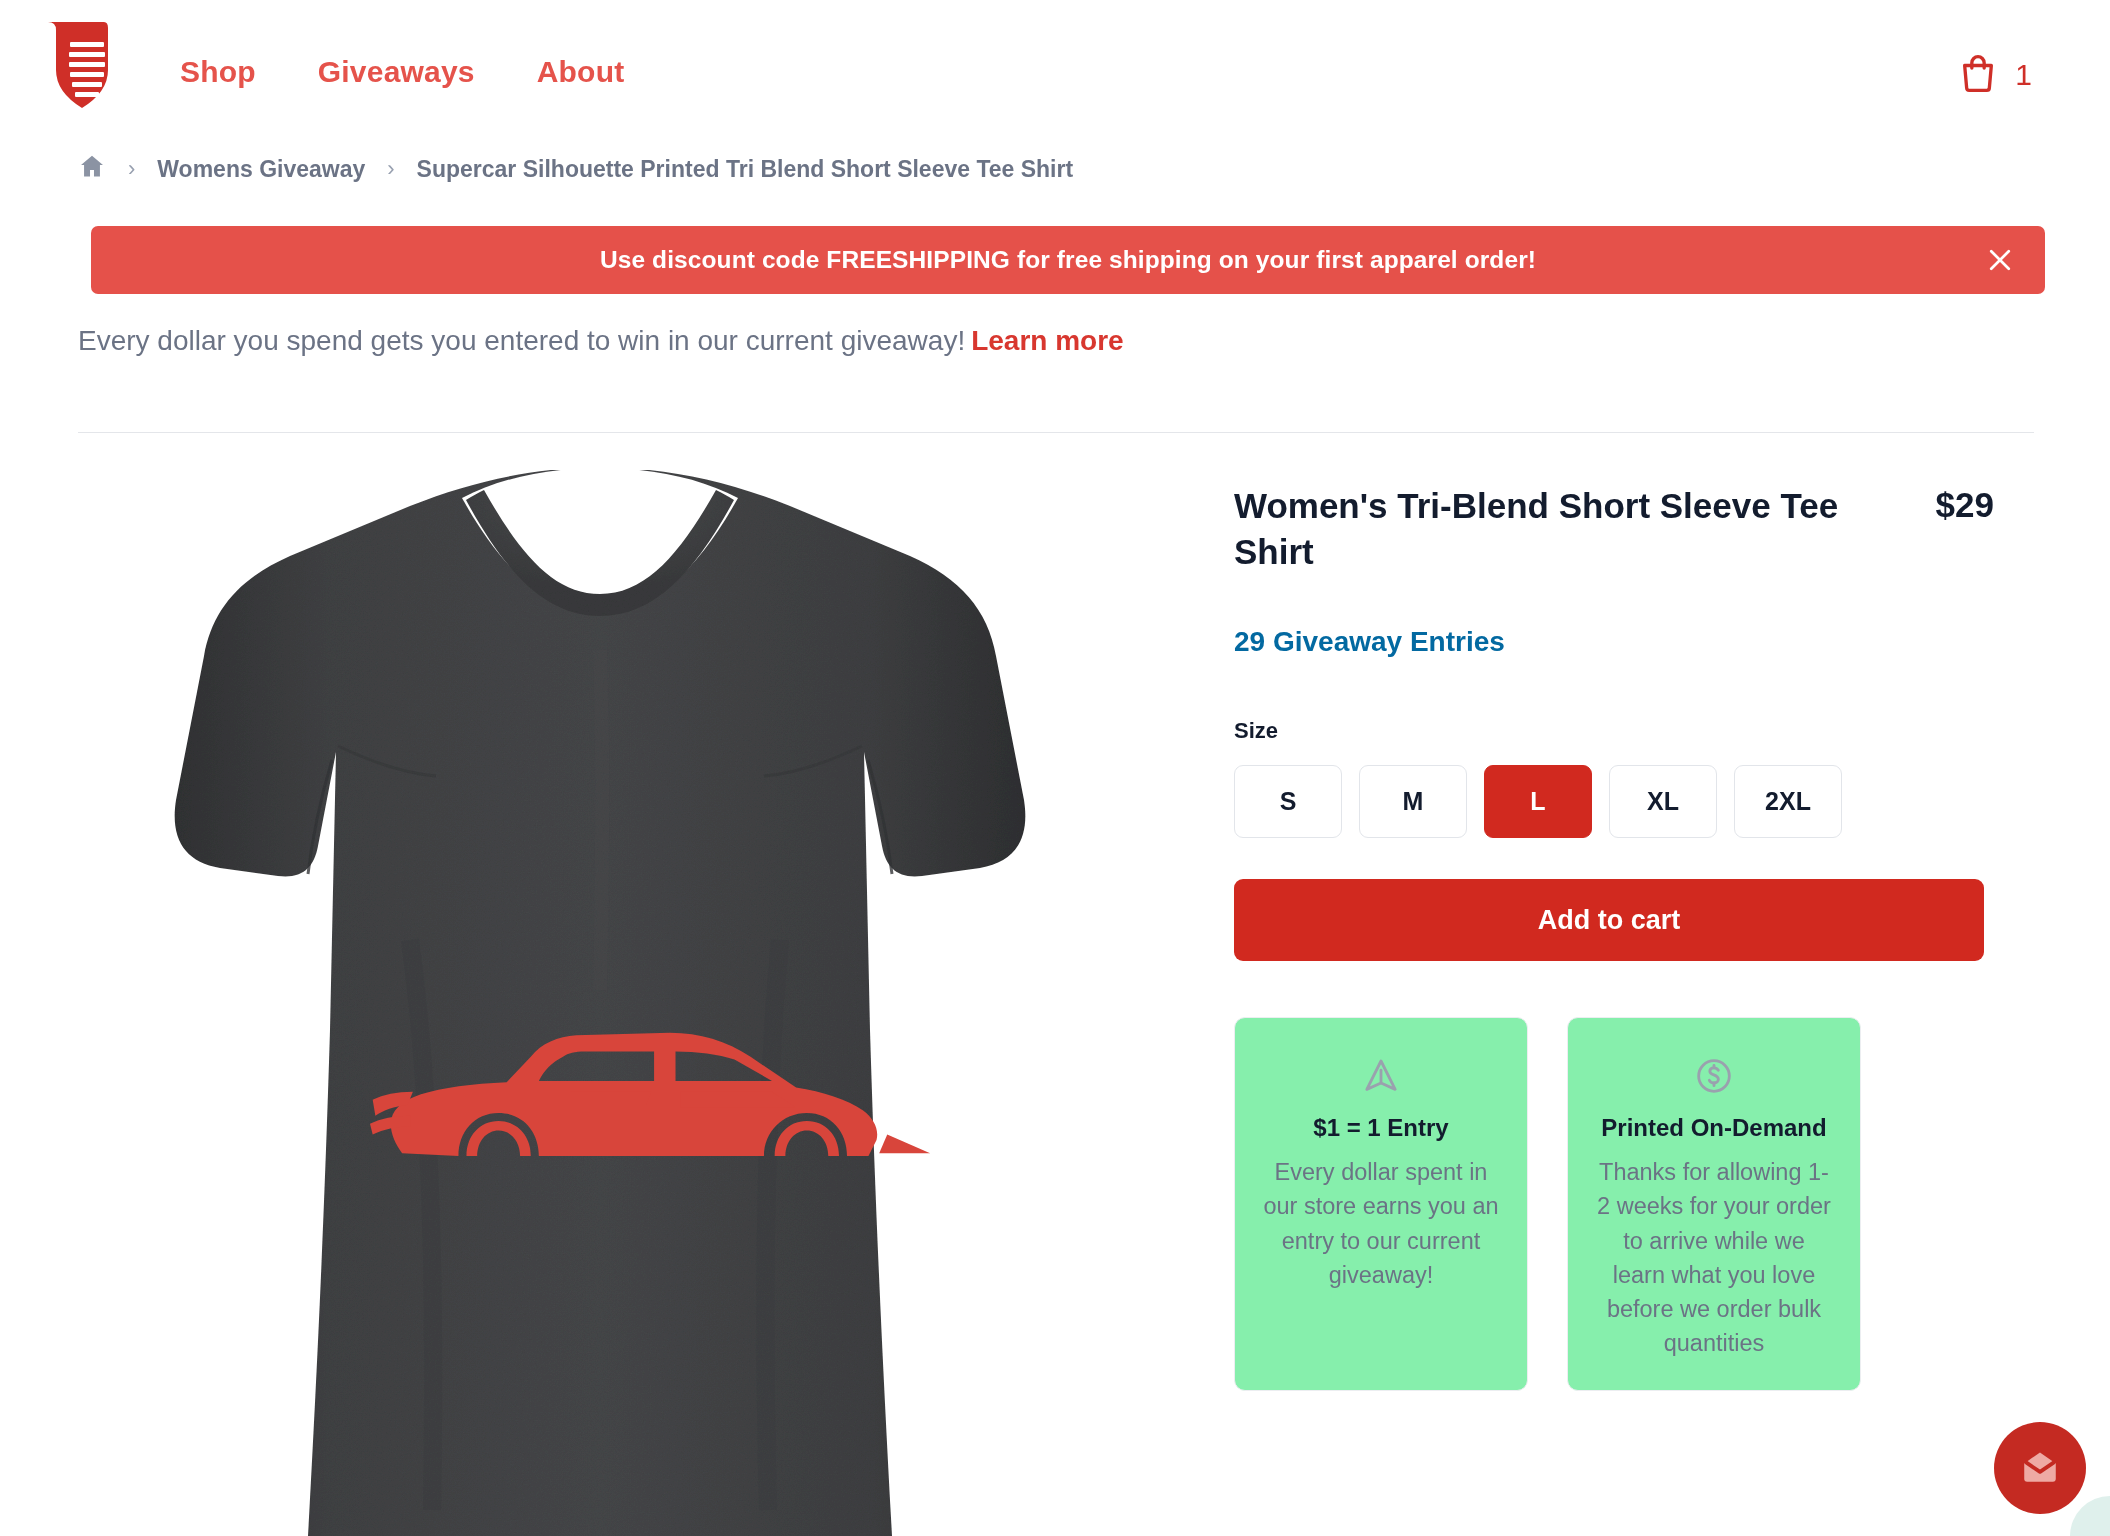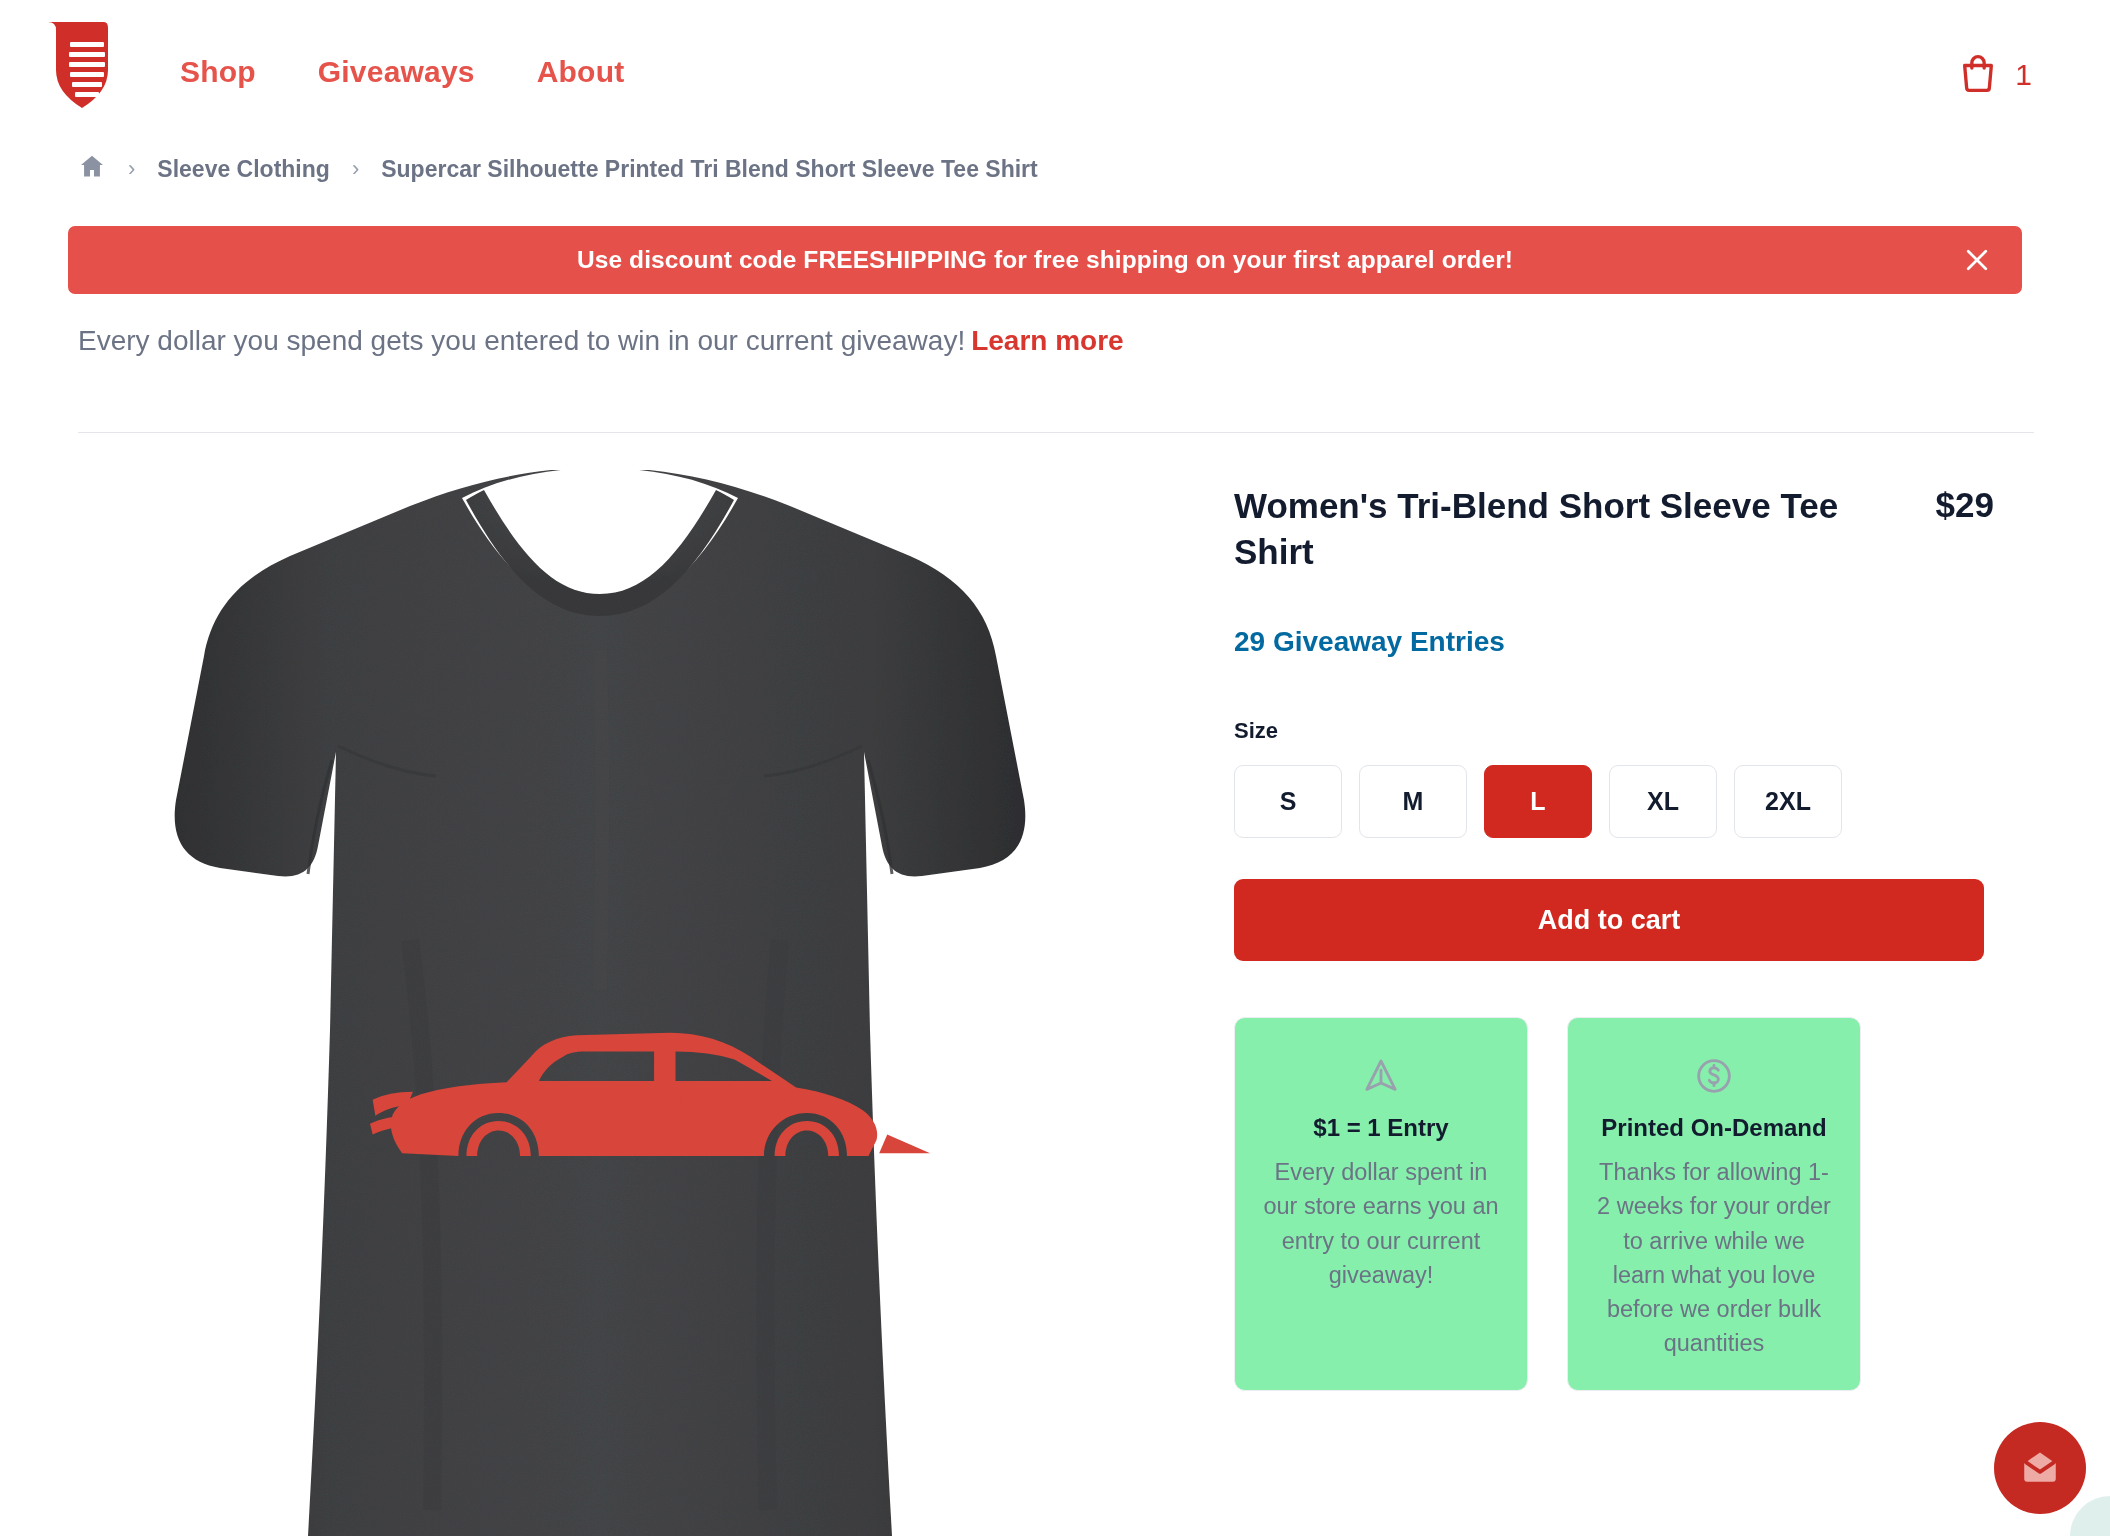--- a/index.html
+++ b/index.html
@@ -37,21 +37,21 @@
     position: absolute; left: 78px; top: 152px;
     display: flex; align-items: center; gap: 22px;
     font-size: 23px; color: #6b7385; font-weight: bold;
   }
   .crumb-sep { color: #98a0b0; font-size: 22px; font-weight: normal; }
   .crumb-link { cursor: pointer; white-space: nowrap; }
   .crumb-current { white-space: nowrap; }
 
   
   .banner {
-    position: absolute; left: 68px; top: 226px;
+    position: absolute; left: 91px; top: 226px;
     width: 1954px; height: 68px;
     background: #e5514a; border-radius: 7px;
     display: flex; align-items: center; justify-content: center;
   }
   .banner-text {
     color: #ffffff; font-size: 24.5px; font-weight: bold; letter-spacing: .1px;
   }
   .banner-close {
     position: absolute; right: 28px; top: 50%; transform: translateY(-50%);
     width: 34px; height: 34px; cursor: pointer;
@@ -166,21 +166,21 @@
   </div>
 </div>
 
 <div class="breadcrumb">
   <span>
     <svg width="28" height="28" viewBox="0 0 24 24" fill="#8b93a3">
       <path d="M12 3.2 L2.6 11.2 h2.6 V21 h5.1 v-5.6 h3.4 V21 h5.1 V11.2 h2.6 Z"></path>
     </svg>
   </span>
   <span class="crumb-sep">›</span>
-  <span class="crumb-link">Sleeve Clothing</span>
+  <span class="crumb-link">Womens Giveaway</span>
   <span class="crumb-sep">›</span>
   <span class="crumb-current">Supercar Silhouette Printed Tri Blend Short Sleeve Tee Shirt</span>
 </div>
 
 <div class="banner">
   <span class="banner-text">Use discount code FREESHIPPING for free shipping on your first apparel order!</span>
   <span class="banner-close">
     <svg width="30" height="30" viewBox="0 0 24 24" fill="none" stroke="#ffffff" stroke-width="2.2" stroke-linecap="round">
       <path d="M5 5 L19 19 M19 5 L5 19"></path>
     </svg>

